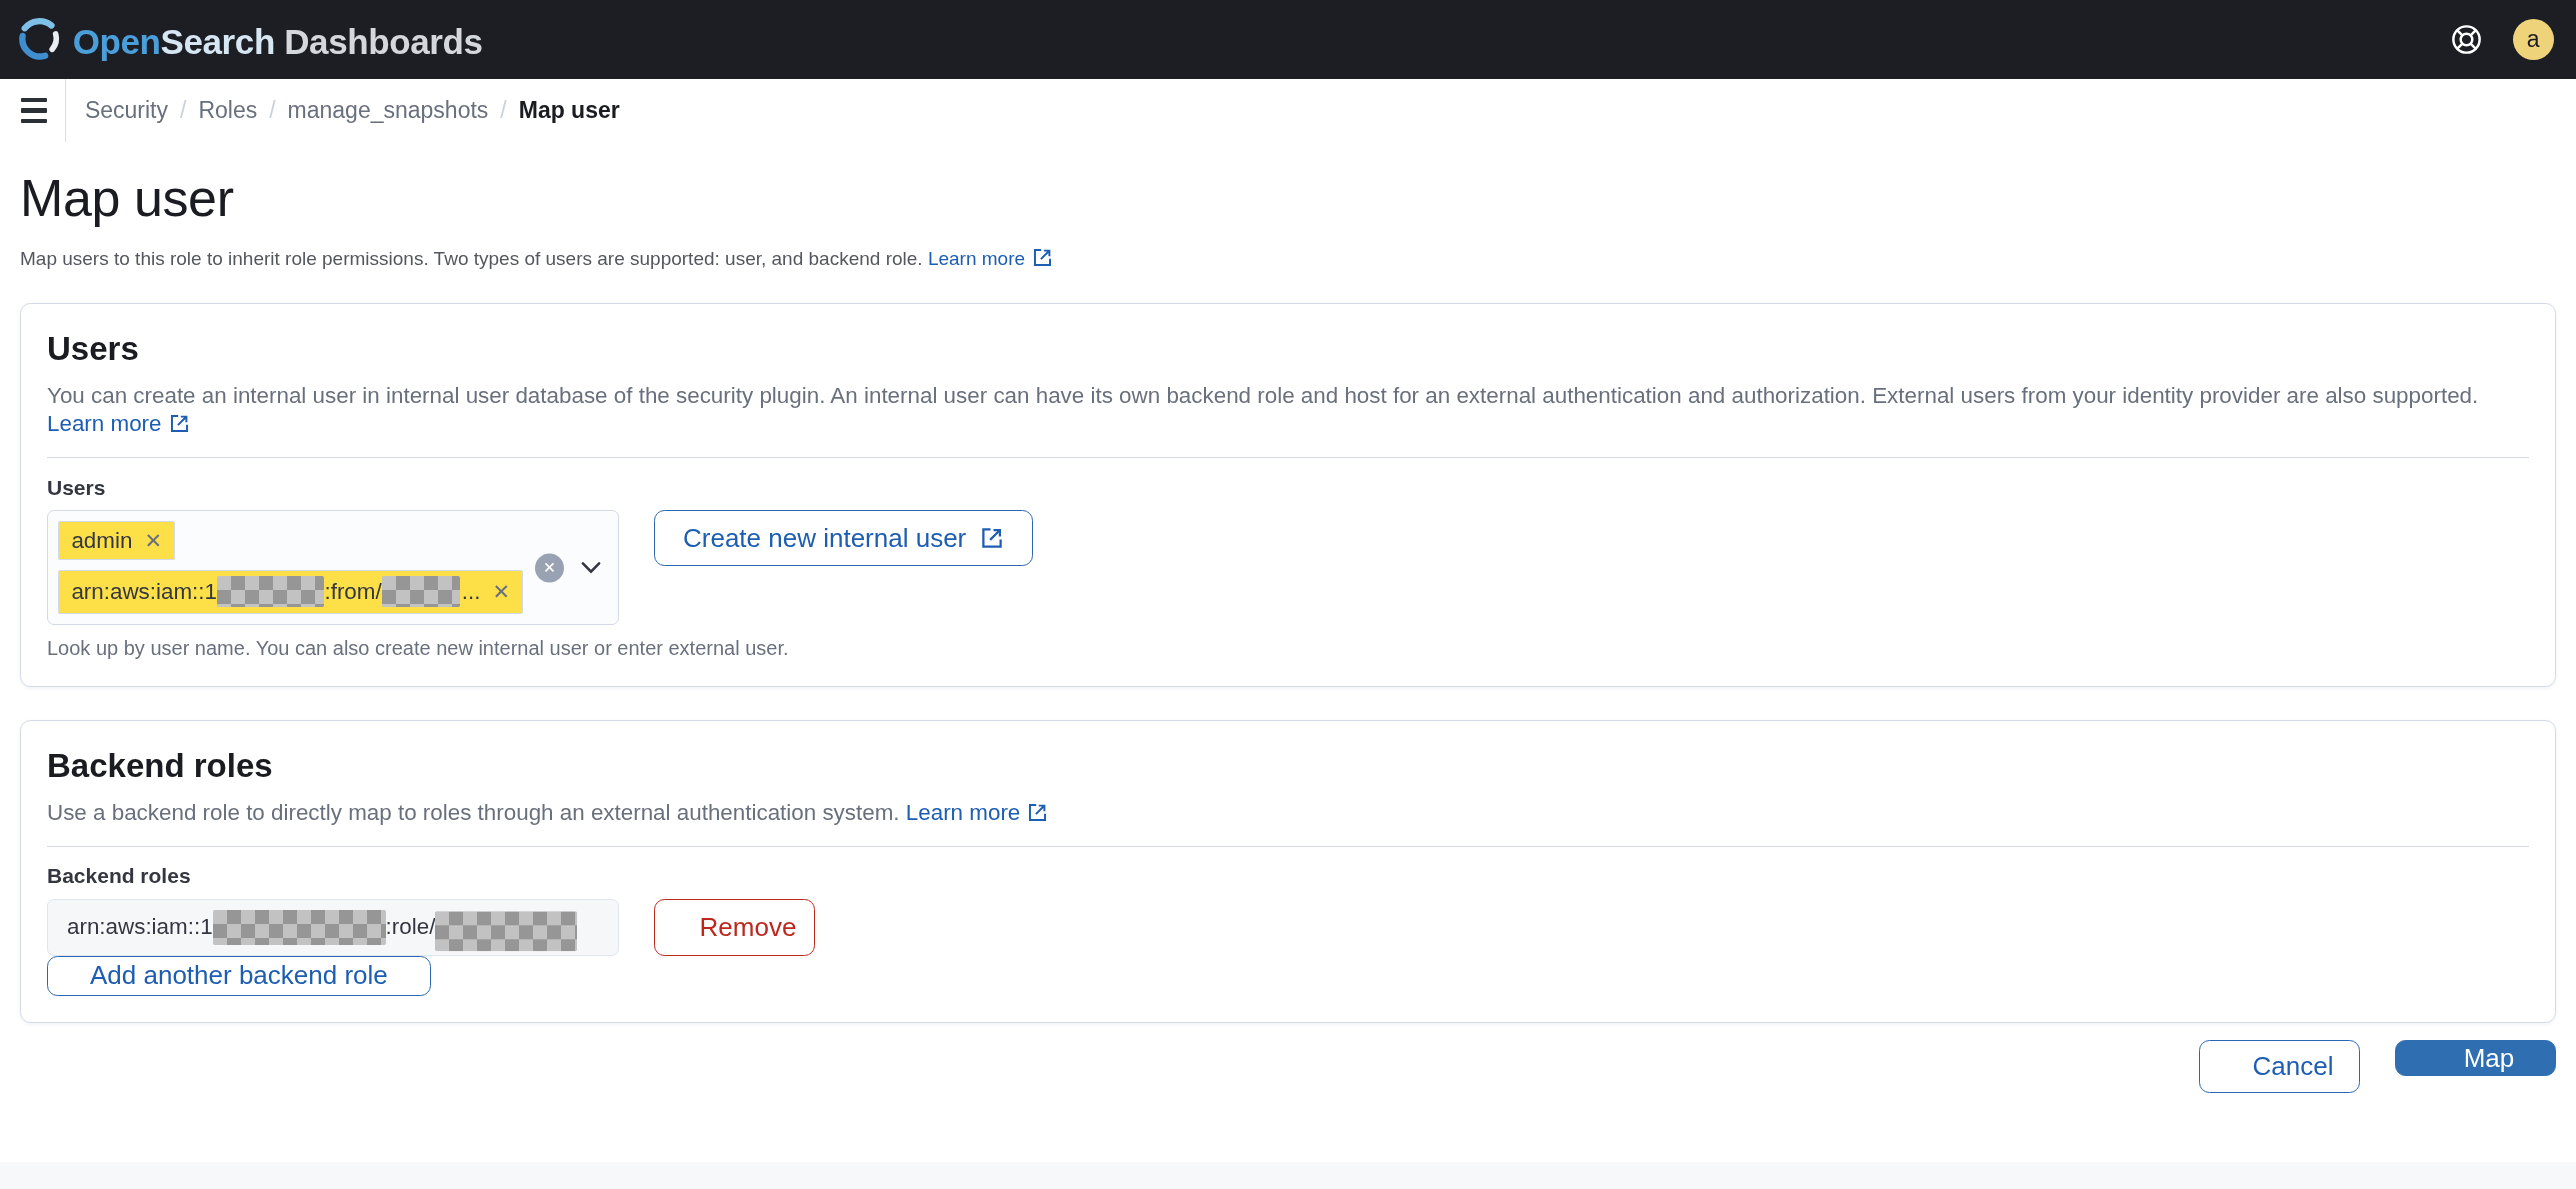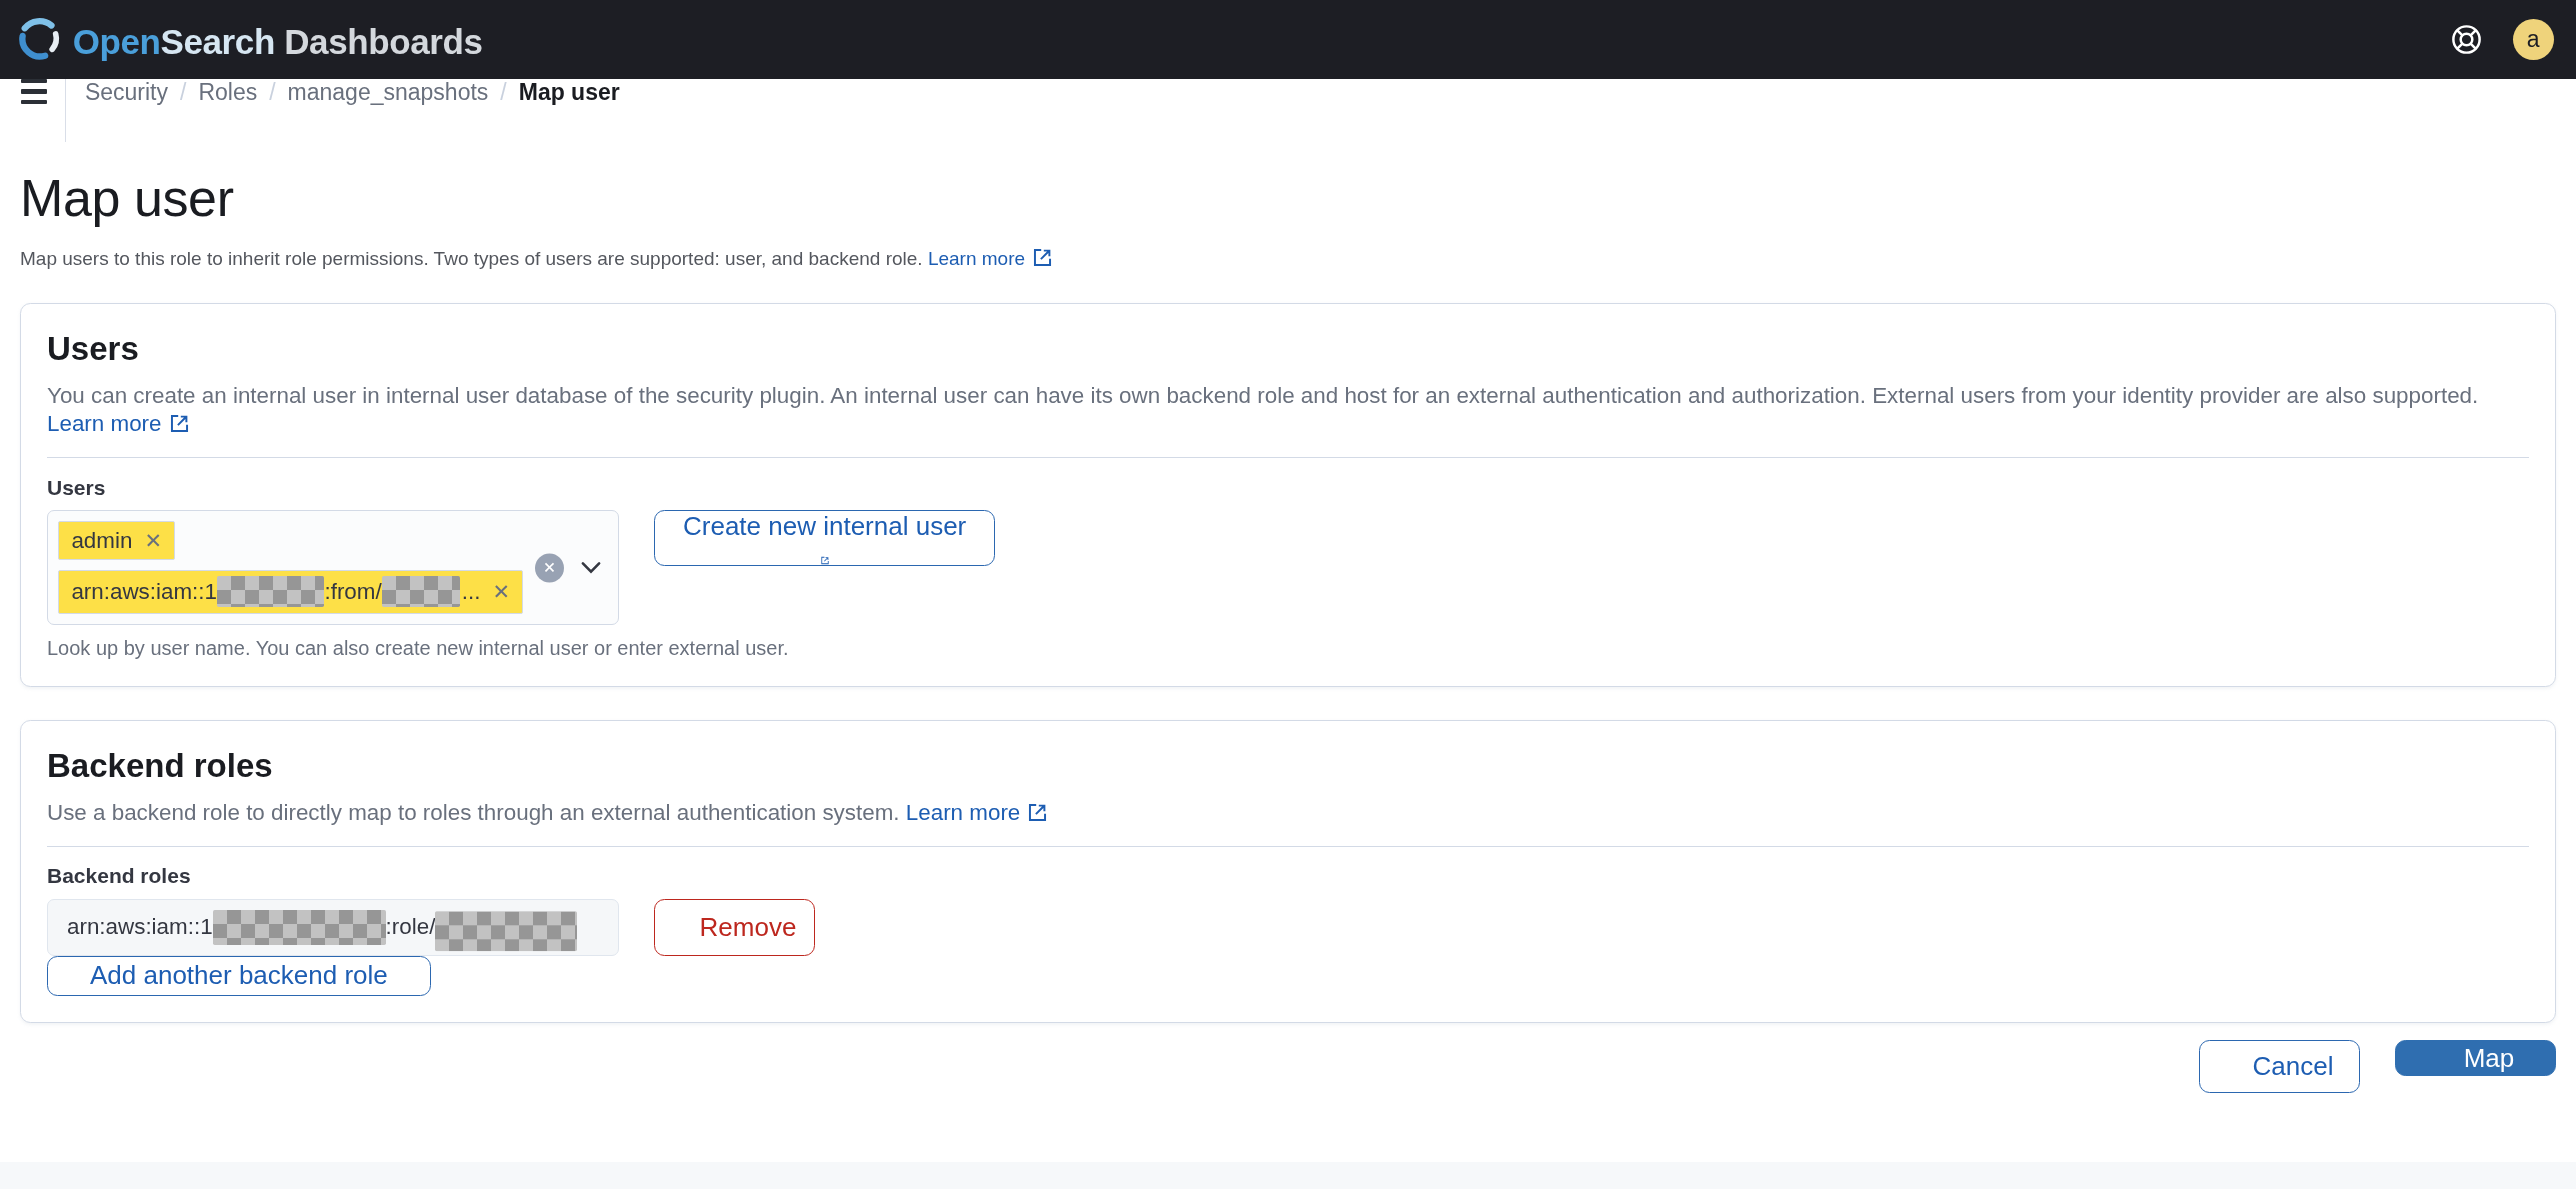--- a/index.html
+++ b/index.html
@@ -29,21 +29,21 @@
   .avatar {
     width:41px; height:41px; border-radius:50%;
     background:#efd37b; color:#1d1e24;
     display:flex; align-items:center; justify-content:center;
     font-size:23px; font-weight:400; cursor:pointer;
   }
 
   
   .navbar {
     height:63px; background:#fff; flex:0 0 auto;
-    display:flex; align-items:flex-start;
+    display:flex; align-items:center;
     box-shadow:0 0.9px 0 #edf0f5;
   }
   .hamburger {
     background:none; border:none; cursor:pointer;
     width:26px; margin-left:21px;
     display:flex; flex-direction:column; gap:6px;
   }
   .hamburger span { display:block; height:4.3px; background:#2b2f36; border-radius:0.9px; }
   .nav-divider { width:0.9px; height:63px; background:#d9dee8; margin-left:18px; }
   .breadcrumbs { display:flex; align-items:center; margin-left:19px; font-size:23px; }
@@ -107,21 +107,21 @@
   .help-text { font-size:20px; color:#69707d; margin-top:12px; }
 
   
   .btn {
     font-family:"Liberation Sans", sans-serif;
     font-size:26px; border-radius:10.4px; cursor:pointer;
     display:inline-flex; align-items:center; justify-content:center; gap:14px;
     background:#fff;
     padding-left:27px;
   }
-  .btn-outline { color:#1d5db2; border:1.7px solid #2b67b0;flex-direction:column; }
+  .btn-outline { color:#1d5db2; border:1.7px solid #2b67b0; }
   .btn-create { height:56px; padding:0 28px; }
   .btn-danger { color:#bd271e; border:1.7px solid #bd271e; width:161px; height:57px; }
   .btn-add { height:40px; padding:0 42px; }
   .btn-cancel { width:161px; height:53px; }
   .btn-fill { background:#2f6eb0; color:#fff; border:1.7px solid #2f6eb0; width:161px; height:36px; }
 
   
   .text-input {
     width:572px; height:57px; background:#f5f7f9;
     border:0.9px solid #e0e6ee; border-radius:7px;

